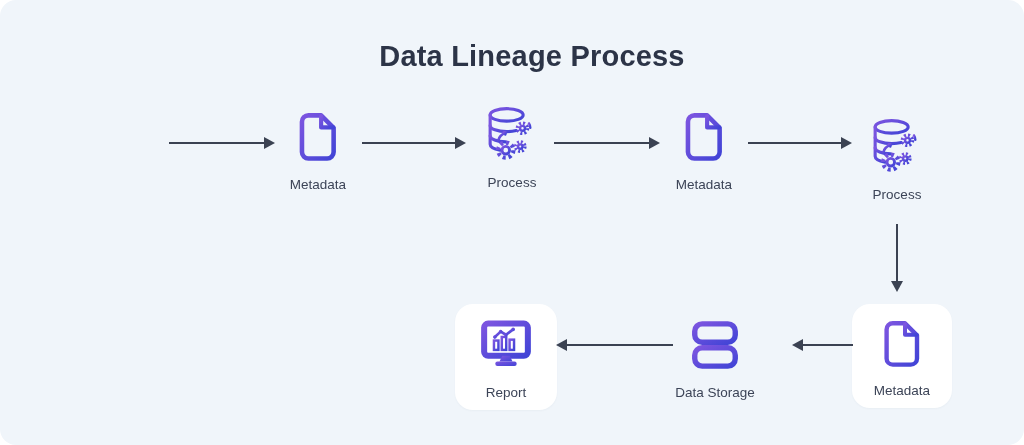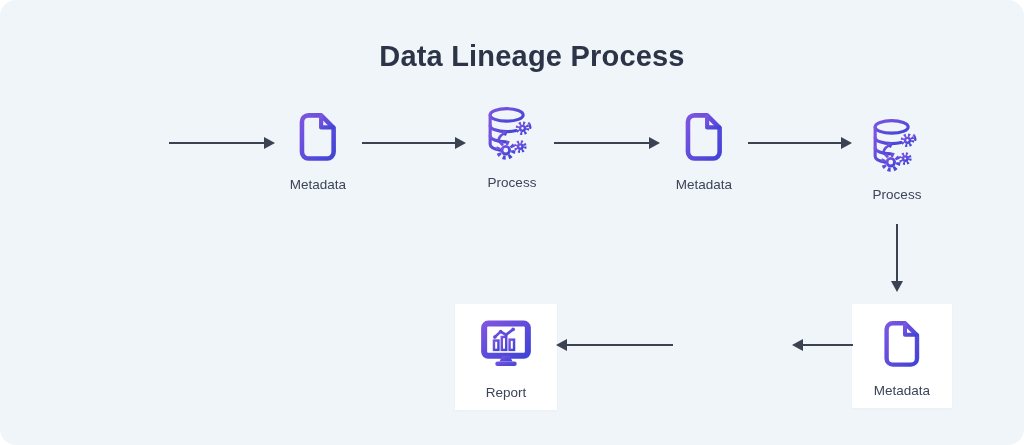--- a/index.html
+++ b/index.html
@@ -5,21 +5,21 @@
   html,body{margin:0;padding:0;background:#ffffff;font-family:"Liberation Sans","DejaVu Sans",sans-serif;}
   .stage{position:relative;width:1024px;height:445px;background:#f0f5fa;border-radius:16px;overflow:hidden;}
   .title{position:absolute;top:28px;left:8px;width:100%;margin:12px;text-align:center;
          font-size:29px;font-weight:700;color:#2c3447;letter-spacing:.2px;}
   .node{position:absolute;display:flex;flex-direction:column;align-items:center;}
   .node .iconwrap{display:flex;align-items:center;justify-content:center;}
   .node .label{font-size:13.5px;color:#3c4457;white-space:nowrap;}
   .n-plain{width:140px;margin-left:-70px;}
   .n-plain .iconwrap{height:66px;}
   .n-plain .label{margin-top:7px;}
-  .card{background:#ffffff;border-radius:0;box-shadow:0 1px 2px rgba(60,70,100,.04);
+  .card{background:#ffffff;border-radius:18px;box-shadow:0 1px 2px rgba(60,70,100,.04);
         justify-content:flex-start;}
   .card .iconwrap{flex:1 1 auto;}
   .card .label{margin-bottom:10px;}
   
   .arr{position:absolute;background:#3b4252;}
   .arr.h{height:2px;}
   .arr.v{width:2px;}
   .arr.right::after{content:"";position:absolute;right:-11px;top:-5px;width:0;height:0;
         border:6px solid transparent;border-right:0;border-left:11px solid #3b4252;}
   .arr.left::before{content:"";position:absolute;left:-11px;top:-5px;width:0;height:0;
@@ -140,20 +140,33 @@
         <path d="M7.4 2.6h6.1l6 6v11.6a3.1 3.1 0 0 1-3.1 3.1H7.4a3.1 3.1 0 0 1-3.1-3.1V5.7a3.1 3.1 0 0 1 3.1-3.1z"></path>
         <path d="M13.5 3v5.4h5.8" stroke-width="2"></path>
         <path d="M8.2 9.7h2.3" stroke-width="2"></path>
         <path d="M8.2 13.6h7.6" stroke-width="2"></path>
         <path d="M8.2 17.2h7.6" stroke-width="2"></path>
       </svg>
     </div>
     <div class="label">Metadata</div>
   </div>
 
+  <div class="node n-plain" id="nd-storage">
+    <div class="iconwrap">
+      <svg width="54" height="54" viewBox="0 0 24 24" fill="none" stroke="url(#dlGrad)" stroke-width="2.4" stroke-linecap="round" stroke-linejoin="round">
+        <rect x="3" y="2.6" width="18" height="8.2" rx="3.3"></rect>
+        <rect x="3" y="13.2" width="18" height="8.2" rx="3.3"></rect>
+        <path d="M7.1 6.7h.9" stroke-width="2.2"></path>
+        <path d="M10.9 6.7h5.5" stroke-width="2.2"></path>
+        <path d="M7.1 17.3h.9" stroke-width="2.2"></path>
+        <path d="M10.9 17.3h5.5" stroke-width="2.2"></path>
+      </svg>
+    </div>
+    <div class="label">Data Storage</div>
+  </div>
 
   <div class="node card" id="nd-report">
     <div class="iconwrap">
       <svg width="58" height="54" viewBox="0 0 26 24" fill="none">
         <rect x="3.2" y="2.4" width="19.6" height="14.4" rx="1.8" fill="#ffffff" stroke="url(#dlGrad)" stroke-width="2.7"></rect>
         <rect x="7.6" y="10" width="2" height="4.2" stroke="url(#dlGrad)" stroke-width="1.1"></rect>
         <rect x="11.1" y="8.4" width="2" height="5.8" stroke="url(#dlGrad)" stroke-width="1.1"></rect>
         <rect x="14.6" y="9.6" width="2" height="4.6" stroke="url(#dlGrad)" stroke-width="1.1"></rect>
         <polyline points="8,8.4 10.6,6 13,7.4 16.2,5" stroke="url(#dlGrad)" stroke-width="1.2" stroke-linecap="round" stroke-linejoin="round"></polyline>
         <circle cx="8" cy="8.4" r=".8" fill="url(#dlGrad)"></circle>

